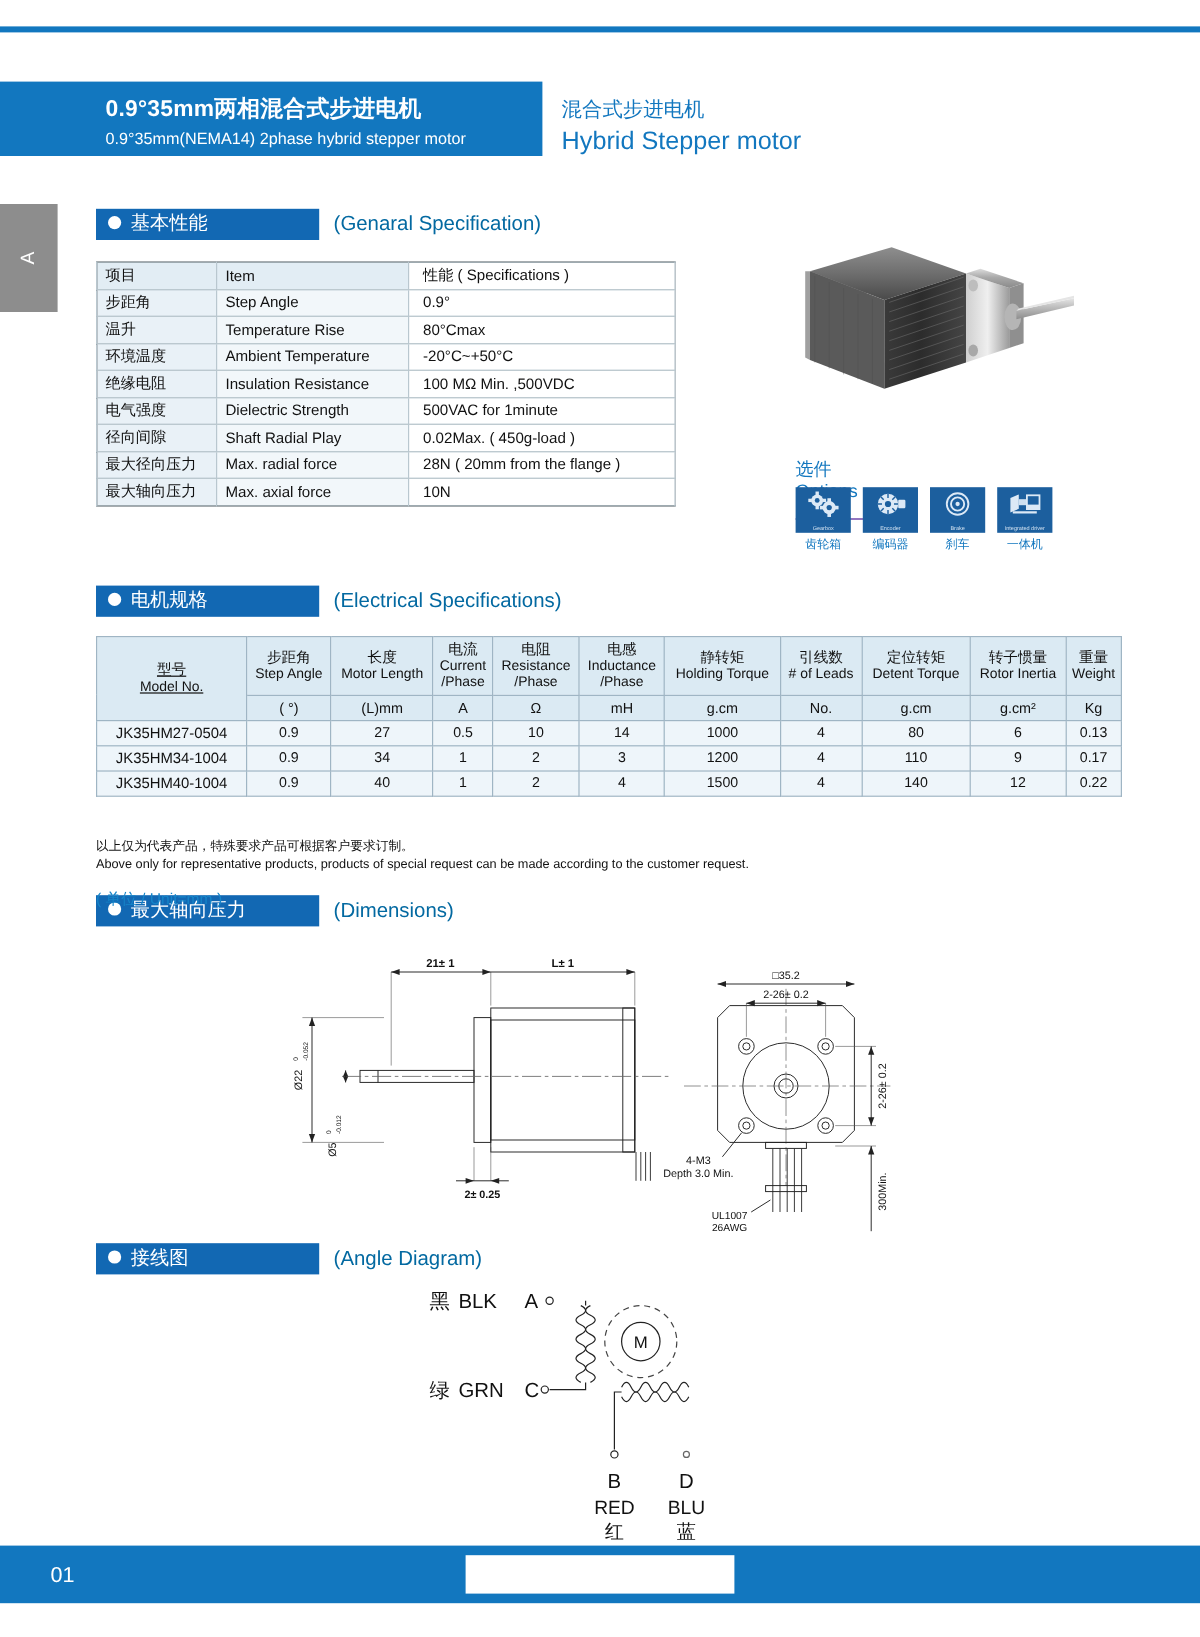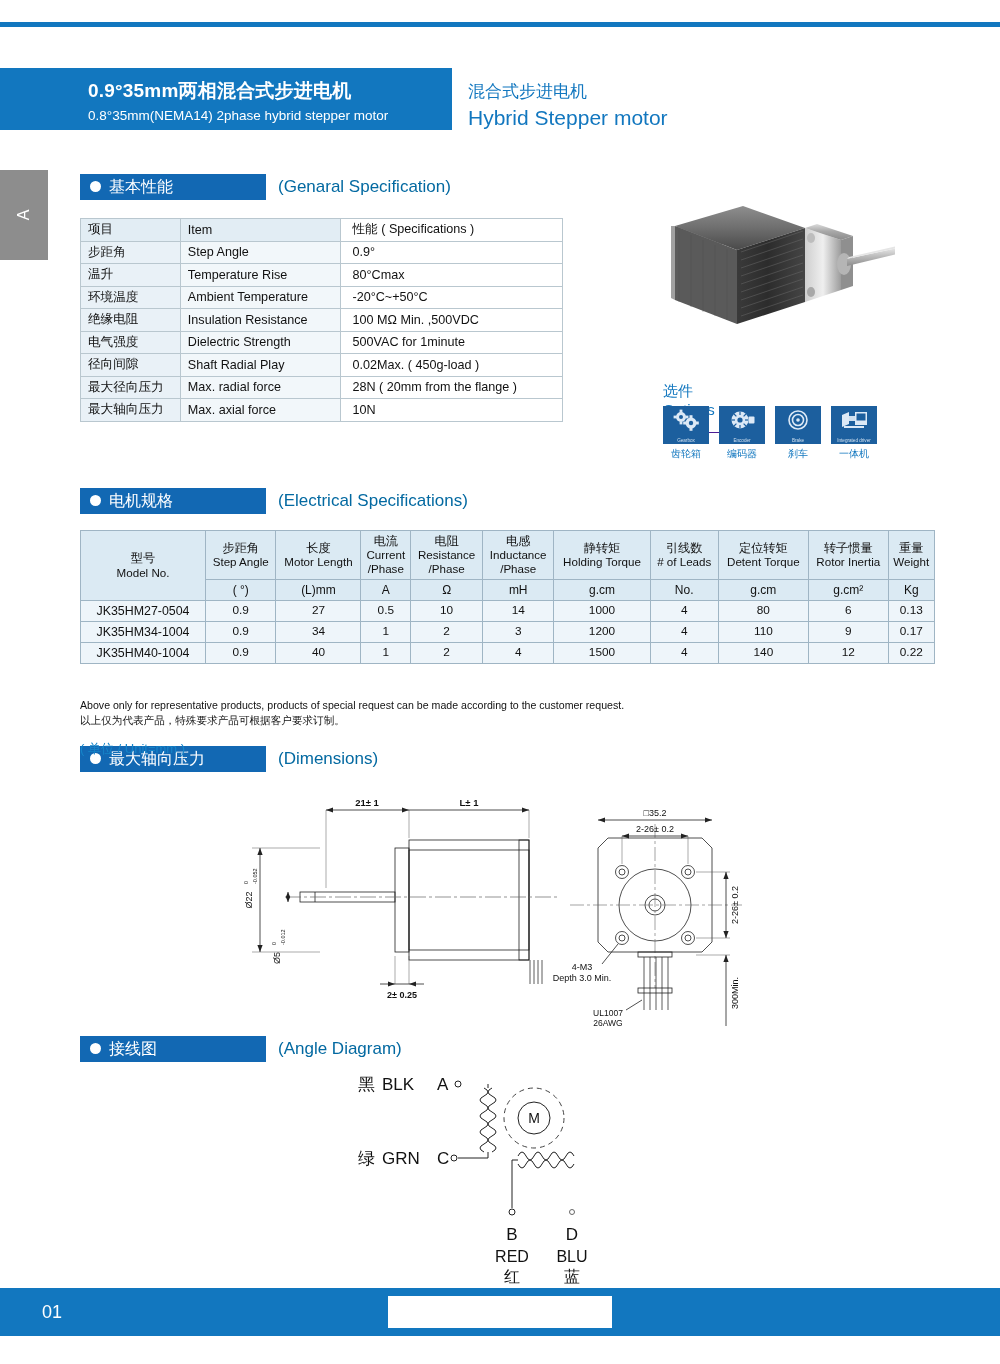--- a/index.html
+++ b/index.html
@@ -130,21 +130,21 @@
     border:1px solid #9fb5c4;
     font-size:11.8px; font-weight:normal; color:#111;
     text-align:center; line-height:1.18;
   }
   .el-table thead th{ background:#dbeaf3; padding:3px 1px; }
   .el-table thead th .cn{ display:block; font-size:12.2px; }
   .el-table thead th .en{ display:block; font-size:11.6px; }
   .el-table thead tr.units th{ background:#dbeaf3; height:19px; font-size:12px; }
   .el-table tbody td{ background:#eef5fa; height:21px; }
   .el-table tbody td.model{ font-size:12.4px; }
-  .el-table .col-model{ width:125px; }
+  .el-table .col-model{ width:125px;text-decoration:underline; }
 
   
   .note{
     position:absolute; left:80px; top:698px;
     font-size:10.6px; color:#111; line-height:1.42;
   }
 
   
   .unit-lbl{
     position:absolute; left:80px; top:740px;
@@ -180,21 +180,21 @@
   }
   svg text{ font-family:"Liberation Sans",sans-serif; }
 </style>
 </head>
 <body>
 
 <div class="top-rule"></div>
 
 <div class="header-band"></div>
 <div class="header-cn">0.9°35mm两相混合式步进电机</div>
-<div class="header-en">0.8°35mm(NEMA14) 2phase hybrid stepper motor</div>
+<div class="header-en">0.9°35mm(NEMA14) 2phase hybrid stepper motor</div>
 <div class="header-right-cn">混合式步进电机</div>
 <div class="header-right-en">Hybrid Stepper motor</div>
 
 <div class="side-tab">
   <span>A</span>
 </div>
 
 <div class="sec" style="left:80px; top:174px;">
   <span class="sec-badge">
     <span class="sec-dot"></span><span>基本性能</span>
@@ -505,22 +505,22 @@
         <td>1500</td>
         <td>4</td>
         <td>140</td>
         <td>12</td>
         <td>0.22</td>
       </tr>
     </tbody>
 </table>
 
 <div class="note">
+  <div>以上仅为代表产品，特殊要求产品可根据客户要求订制。</div>
   <div>Above only for representative products, products of special request can be made according to the customer request.</div>
-  <div>以上仅为代表产品，特殊要求产品可根据客户要求订制。</div>
 </div>
 
 <div class="sec" style="left:80px; top:746px;">
   <span class="sec-badge">
     <span class="sec-dot"></span><span>最大轴向压力</span>
   </span><span class="sec-en">(Dimensions)</span>
 </div>
 <div class="unit-lbl">( 单位 / Unit=mm )</div>
 
 <div class="drawing">

